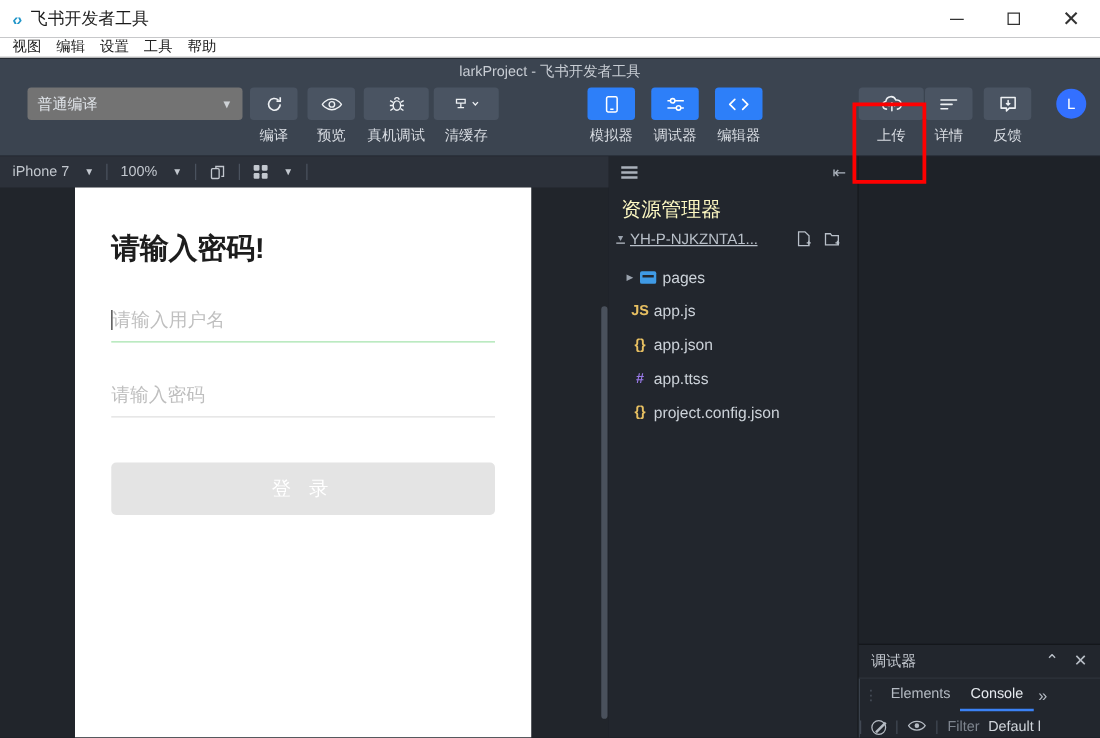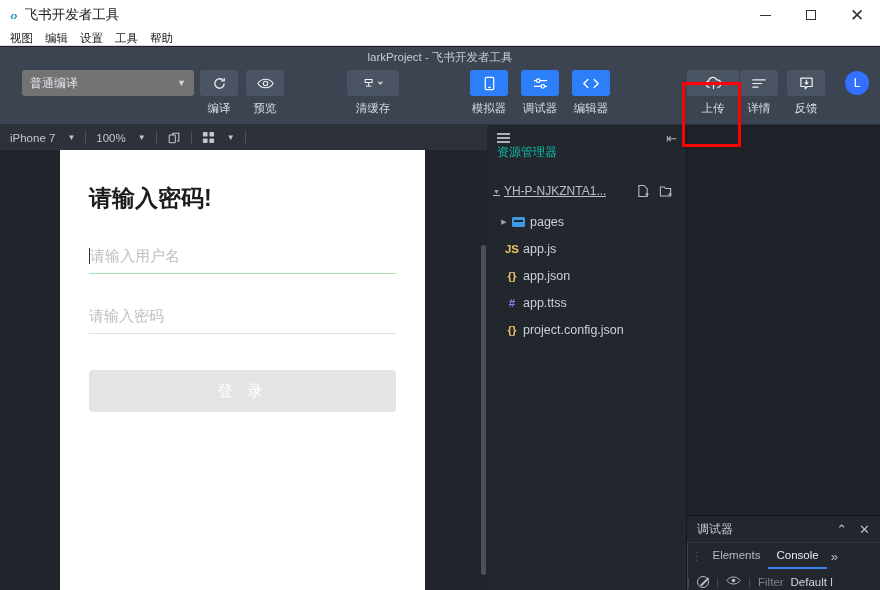--- a/index.html
+++ b/index.html
@@ -137,21 +137,21 @@
   }
   .exp-head {
     position: absolute; left: 0; top: 0; width: 200px; height: 26px;
     display: flex; align-items: center; padding: 0 10px;
     color: #aab1bb;
   }
   .exp-head .hamb { display: flex; flex-direction: column; gap: 2.5px; }
   .exp-head .hamb i { display: block; width: 13px; height: 1.5px; background: #aab1bb; }
   .exp-head .collapse { margin-left: auto; font-size: 13px; color: #aab1bb; }
   .exp-title {
-    position: absolute; left: 10px; top: 19px; font-size: 12px; color: #14b8a6;
+    position: absolute; left: 10px; top: 33px; font-size: 16px; color: #fef9c3;
   }
   .exp-project {
     position: absolute; left: 0; top: 55px; width: 200px; height: 22px;
     display: flex; align-items: center; padding-left: 6px;
     color: #b9c0c9; font-size: 12px; gap: 4px; text-decoration: underline;
   }
   .exp-project .tri { font-size: 7px; color: #9aa2ad; }
   .exp-project .pname { max-width: 110px; overflow: hidden; white-space: nowrap; }
   .exp-project .act { margin-left: auto; display: flex; gap: 9px; padding-right: 14px; color: #b9c0c9; }
   .tree { position: absolute; left: 0; top: 83px; width: 200px; }
@@ -274,20 +274,30 @@
       <div class="tbtn" style="left:246px">
         <div class="ico">
           <svg width="17" height="13" viewBox="0 0 20 13" fill="none" stroke="#eef1f4" stroke-width="1.3">
             <path d="M1 6.5S4 1.5 10 1.5 19 6.5 19 6.5 16 11.5 10 11.5 1 6.5 1 6.5Z"></path>
             <circle cx="10" cy="6.5" r="2.6"></circle>
           </svg>
         </div>
         <div class="lbl">预览</div>
       </div>
 
+      <div class="tbtn wide" style="left:291px">
+        <div class="ico">
+          <svg width="15" height="15" viewBox="0 0 16 16" fill="none" stroke="#eef1f4" stroke-width="1.2">
+            <ellipse cx="8" cy="9" rx="3.2" ry="4"></ellipse>
+            <path d="M8 2.2c-1 0-1.8.8-1.8 1.8M8 2.2c1 0 1.8.8 1.8 1.8"></path>
+            <path d="M4.8 6.2 2.2 4.8M4.8 9H2M4.8 11.6 2.4 13.2M11.2 6.2l2.6-1.4M11.2 9H14M11.2 11.6l2.4 1.6"></path>
+          </svg>
+        </div>
+        <div class="lbl">真机调试</div>
+      </div>
 
       <div class="tbtn wide" style="left:347px">
         <div class="ico">
           <svg width="26" height="14" viewBox="0 0 30 14" fill="none" stroke="#eef1f4" stroke-width="1.2">
             <path d="M6 3h8v3.4H6z"></path>
               <path d="M10 6.6v4"></path>
               <path d="M7 10.6h6"></path>
             <path d="M21 5.5l2.4 2.6 2.4-2.6"></path>
           </svg>
         </div>

